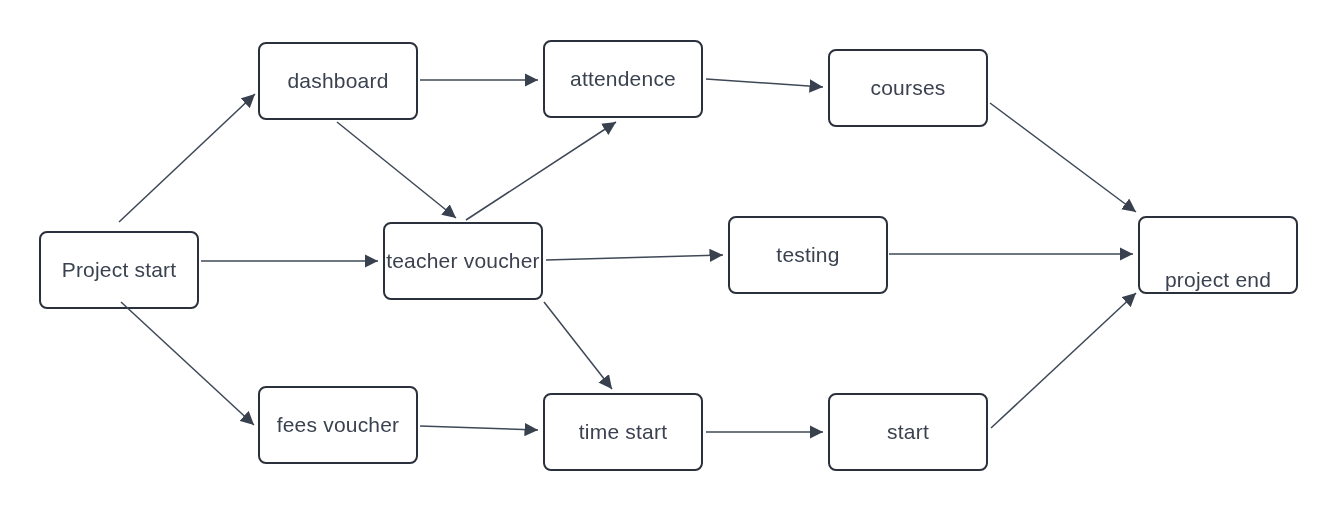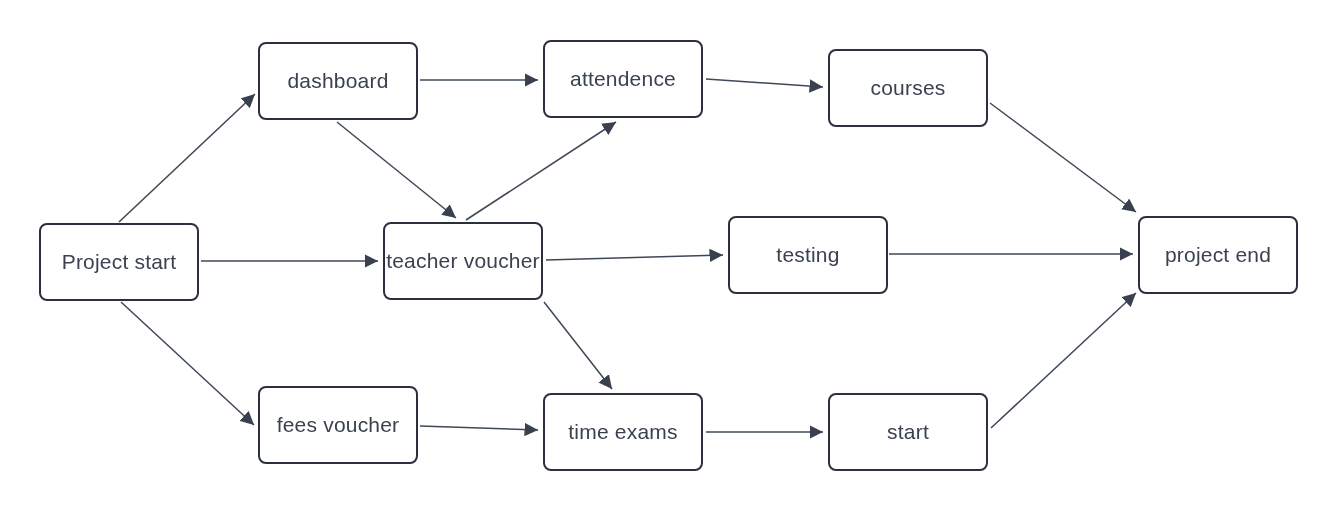--- a/index.html
+++ b/index.html
@@ -30,27 +30,27 @@
     align-items: center;
     justify-content: center;
     cursor: default;
   }
   .node span {
     font-size: 21px;
     color: #3a4250;
     letter-spacing: 0.2px;
     white-space: nowrap;
   }
-  #n-project-start { left: 39px;   top: 223px; }
+  #n-project-start { left: 39px;   top: 231px; }
   #n-dashboard     { left: 258px;  top: 42px;  }
   #n-attendence    { left: 543px;  top: 40px;  }
   #n-courses       { left: 828px;  top: 49px; justify-content: center;  }
   #n-teacher-portal{ left: 383px;  top: 222px; }
   #n-testing       { left: 728px;  top: 216px; }
-  #n-project-end   { left: 1138px; top: 216px; }
+  #n-project-end   { left: 1138px; top: 216px; align-items: flex-end; }
   #n-fees-voucher  { left: 258px;  top: 386px; text-align: center; }
   #n-time-table    { left: 543px;  top: 393px; }
   #n-exams         { left: 828px;  top: 393px; }
 </style>
 </head>
 <body>
 
 <div class="canvas">
 
   <div class="node" id="n-project-start">
@@ -71,21 +71,21 @@
   <div class="node" id="n-testing">
     <span>testing</span>
   </div>
   <div class="node" id="n-project-end">
     <span>project end</span>
   </div>
   <div class="node" id="n-fees-voucher">
     <span>fees voucher</span>
   </div>
   <div class="node" id="n-time-table">
-    <span>time exams</span>
+    <span>time start</span>
   </div>
   <div class="node" id="n-exams">
     <span>start</span>
   </div>
 
   <svg class="edges" width="1340" height="512" viewBox="0 0 1340 512" xmlns="http://www.w3.org/2000/svg">
     <defs>
       <marker id="arrow" viewBox="0 0 10 10" refX="10" refY="5" markerWidth="9" markerHeight="9" orient="auto-start-reverse">
         <path d="M 0 0 L 10 5 L 0 10 z" fill="#39414f"></path>
       </marker>

